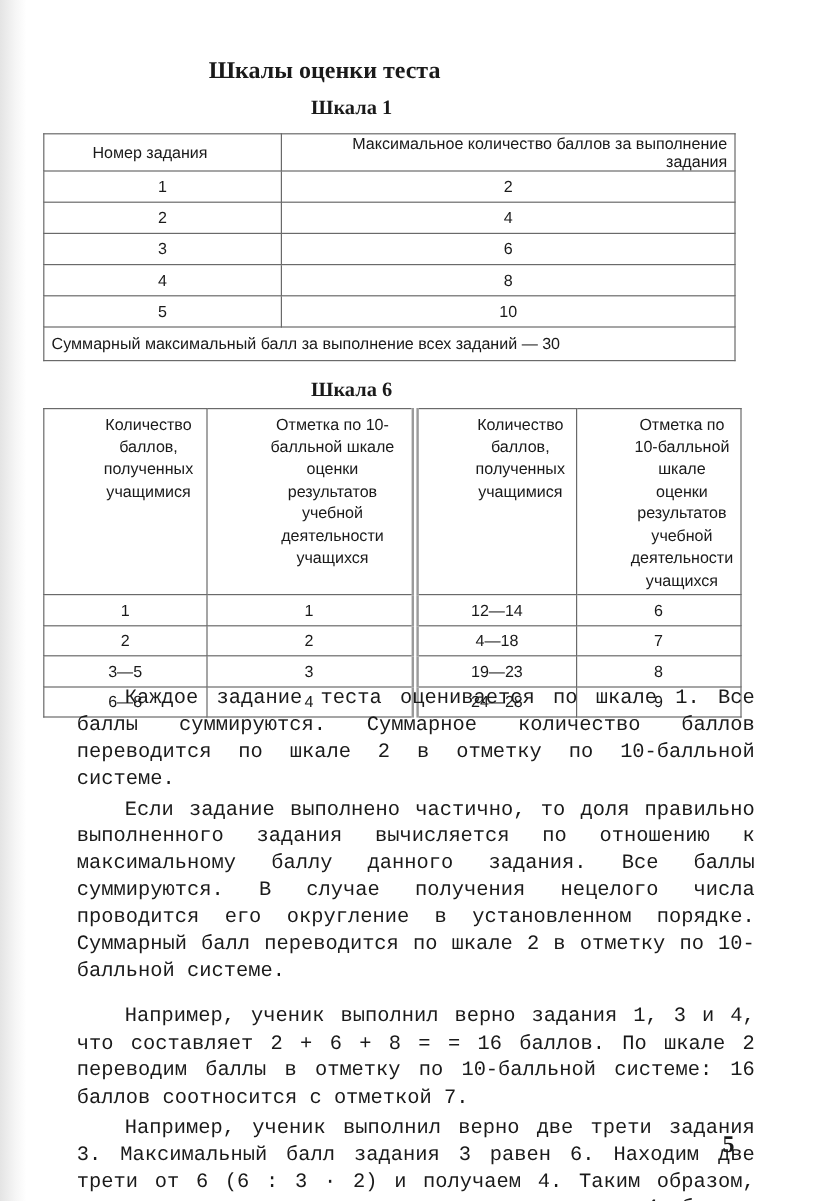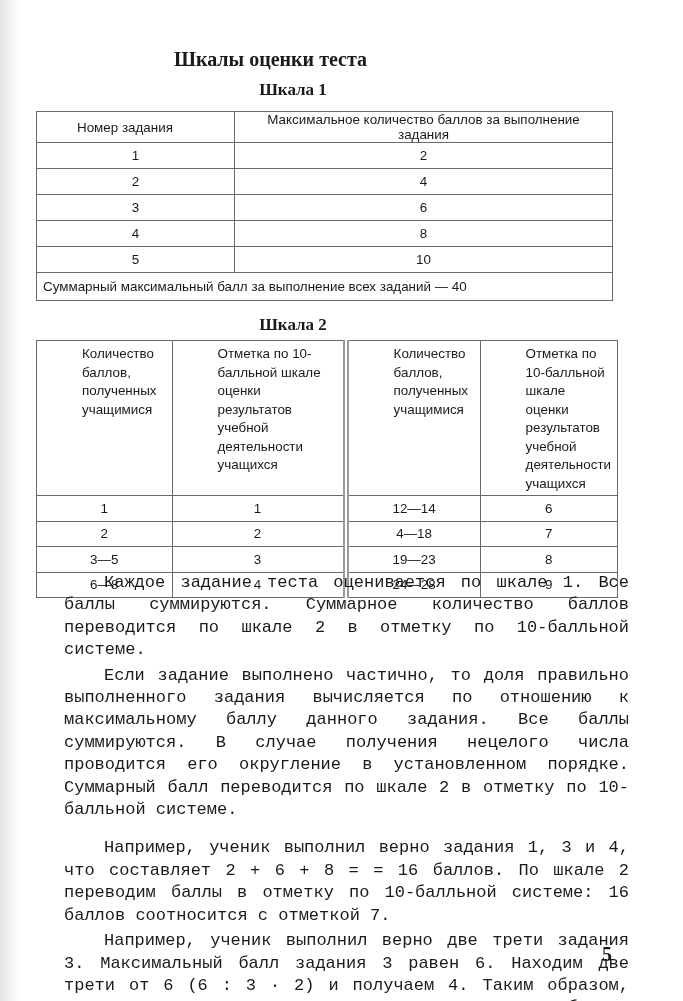--- a/index.html
+++ b/index.html
@@ -16,24 +16,24 @@
   .subtitle { position: absolute; left: 0; width: 586px; text-align: center;
     font-family: "Liberation Serif", serif; font-weight: bold; font-size: 17px; }
   table { position: absolute; border-collapse: collapse; font-size: 13.4px; }
   td, th { border: 1px solid #6a6a6a; padding: 0 6px; }
   #t1 { left: 36px; top: 111px; width: 577px; }
   #t1 td { height: 25px; }
   #t1 th { height: 28px; text-align: left; font-weight: normal; }
   #t1 .c1 { width: 151px; text-align: center; }
   #t1 .c2 { text-align: center; }
   #t1 th.c1 { text-align: left; padding-left: 40px; }
-  #t1 th.c2 { text-align: center; margin-left: 44px; }
+  #t1 th.c2 { text-align: right; margin-left: 44px; }
   #t1 .total { text-align: left; height: 27px; }
   #t2 { left: 36px; top: 340px; width: 582px; }
-  #t2 th { font-weight: normal; text-align: left; vertical-align: top; line-height: 18.5px; padding-top: 4px; padding-bottom: 2px; padding-left: 45px; }
+  #t2 th { font-weight: normal; text-align: center; vertical-align: top; line-height: 18.5px; padding-top: 4px; padding-bottom: 2px; padding-left: 45px; }
   #t2 td { height: 24.5px; text-align: center; }
   #t2 .sep { border-left: 6px double #9a9a9a; }
   .para { position: absolute; left: 64px; width: 565px; font-size: 17px; line-height: 22.4px; text-align: justify; font-family: Liberation Mono, monospace; }
   .para p { margin: 0; text-indent: 40px; }
   .pagenum { position: absolute; left: 602px; top: 943px; font-family: "Liberation Serif", serif; font-weight: bold; font-size: 20px; }
 </style>
 </head>
 <body>
 
 <div class="edge"></div>
@@ -62,26 +62,26 @@
   </tr>
   <tr>
     <td class="c1">4</td>
     <td class="c2">8</td>
   </tr>
   <tr>
     <td class="c1">5</td>
     <td class="c2">10</td>
   </tr>
   <tr>
-    <td colspan="2" class="total">Суммарный максимальный балл за выполнение всех заданий — 40</td>
+    <td colspan="2" class="total">Суммарный максимальный балл за выполнение всех заданий — 30</td>
   </tr>
 </tbody>
   </table>
 
-<div class="subtitle" style="top:315px;">Шкала 2</div>
+<div class="subtitle" style="top:315px;">Шкала 6</div>
 
 <table id="t2">
   <tbody>
       <tr>
     <th style="width:100px;">Количество баллов, полученных учащимися</th>
     <th style="width:180px;">Отметка по 10-балльной шкале оценки результатов учебной деятельности учащихся</th>
     <th class="sep" style="width:90px;">Количество баллов, полученных учащимися</th>
     <th>Отметка по 10-балльной шкале оценки результатов учебной деятельности учащихся</th>
   </tr>
   <tr>

